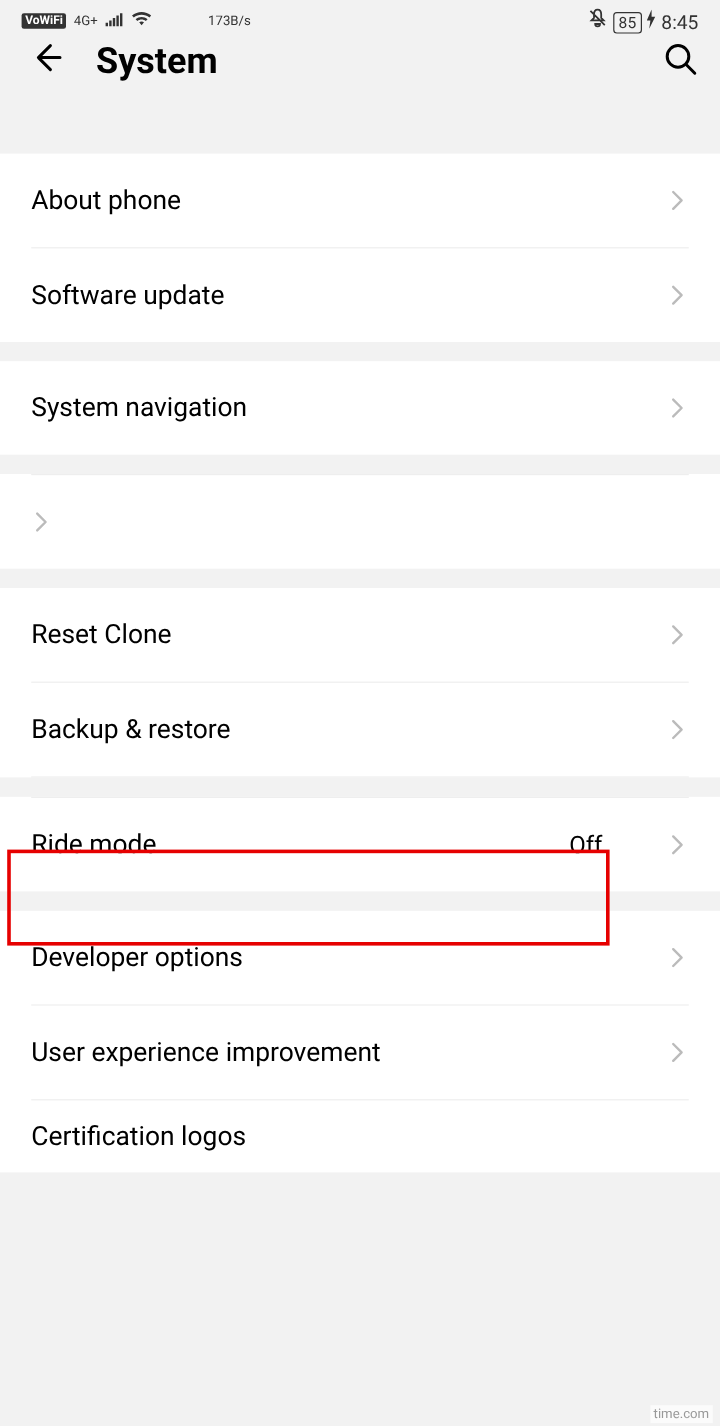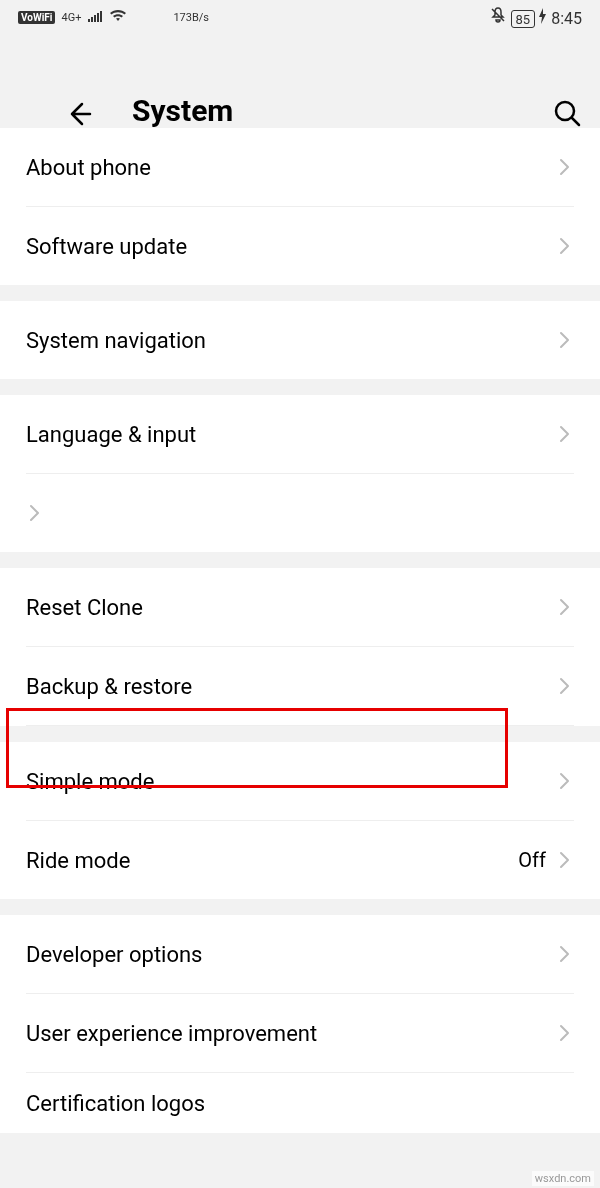--- a/index.html
+++ b/index.html
@@ -46,24 +46,23 @@
       border: 1.5px solid #333;
       border-radius: 3px;
       padding: 0 4px;
       font-size: 13px;
       height: 18px;
     }
     .header {
       height: 94px;
       background: #f2f2f2;
       display: flex;
-      align-items: flex-end;
+      align-items: flex-start;
       padding: 0 18px 0 24px;
-      gap: 40px;
-      margin-left: 40px;
+      gap: 28px;
     }
     .back-arrow { width: 28px; height: 28px; }
     .header-title {
       font-size: 30px;
       font-weight: 700;
       flex: 1;
     }
     .search-icon { width: 30px; height: 30px; }
     .group {
       background: #fff;
@@ -71,20 +70,21 @@
     .gap {
       height: 16px;
       background: #f2f2f2;
     }
     .row {
       display: flex;
       align-items: center;
       padding: 0 26px;
       height: 78px;
       position: relative;
+      gap: 44px;
     }
     .row-label {
       font-size: 22px;
       color: #000;
       flex: 1;
     }
     .row-value {
       font-size: 20px;
       color: #000000;
       margin-right: 10px;
@@ -202,28 +202,20 @@
     <span class="chevron">
         <svg width="18" height="18" viewBox="0 0 18 18">
           <path d="M5 2 L12 9 L5 16" stroke="#bbb" stroke-width="2" fill="none" stroke-linecap="round" stroke-linejoin="round"></path>
         </svg>
       </span>
   </div>
 </div>
 <div class="gap"></div>
 
 <div class="group">
-  <div class="row">
-    <div class="row-label">Language &amp; input</div>
-    <span class="chevron">
-        <svg width="18" height="18" viewBox="0 0 18 18">
-          <path d="M5 2 L12 9 L5 16" stroke="#bbb" stroke-width="2" fill="none" stroke-linecap="round" stroke-linejoin="round"></path>
-        </svg>
-      </span>
-  </div>
   <div class="divider"></div>
   <div class="row">
     <span class="chevron">
         <svg width="18" height="18" viewBox="0 0 18 18">
           <path d="M5 2 L12 9 L5 16" stroke="#bbb" stroke-width="2" fill="none" stroke-linecap="round" stroke-linejoin="round"></path>
         </svg>
       </span>
   </div>
 </div>
 <div class="gap"></div>
@@ -244,28 +236,20 @@
         <svg width="18" height="18" viewBox="0 0 18 18">
           <path d="M5 2 L12 9 L5 16" stroke="#bbb" stroke-width="2" fill="none" stroke-linecap="round" stroke-linejoin="round"></path>
         </svg>
       </span>
   </div>
   <div class="divider"></div>
 </div>
 <div class="gap"></div>
 
 <div class="group">
-  <div class="row">
-    <div class="row-label">Simple mode</div>
-    <span class="chevron">
-        <svg width="18" height="18" viewBox="0 0 18 18">
-          <path d="M5 2 L12 9 L5 16" stroke="#bbb" stroke-width="2" fill="none" stroke-linecap="round" stroke-linejoin="round"></path>
-        </svg>
-      </span>
-  </div>
   <div class="divider"></div>
   <div class="row">
     <div class="row-label">Ride mode</div>
     <div class="row-value">Off</div>
     <span class="chevron">
         <svg width="18" height="18" viewBox="0 0 18 18">
           <path d="M5 2 L12 9 L5 16" stroke="#bbb" stroke-width="2" fill="none" stroke-linecap="round" stroke-linejoin="round"></path>
         </svg>
       </span>
   </div>
@@ -291,13 +275,13 @@
       </span>
   </div>
   <div class="divider"></div>
   <div class="row" style="height:60px">
     <div class="row-label">Certification logos</div>
   </div>
 </div>
 
 <div class="highlight-box"></div>
 
-<div class="watermark">wsxdn.com</div>
+<div class="watermark">time.com</div>
 
 </body></html>

